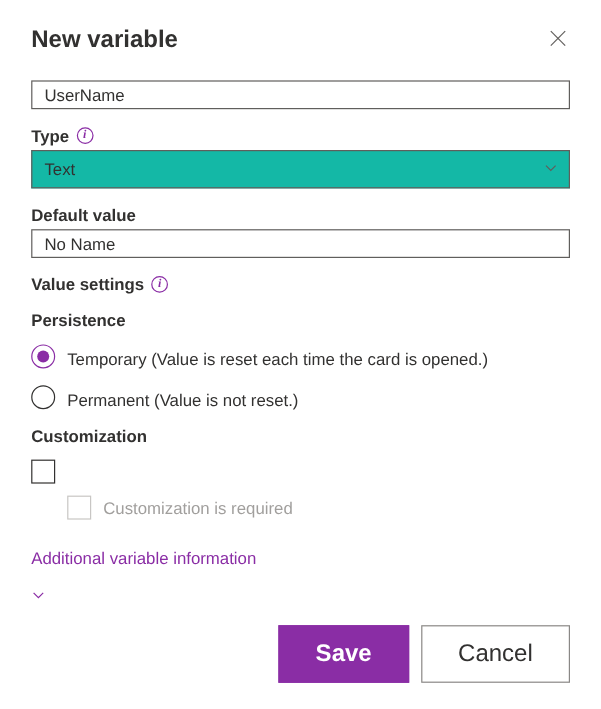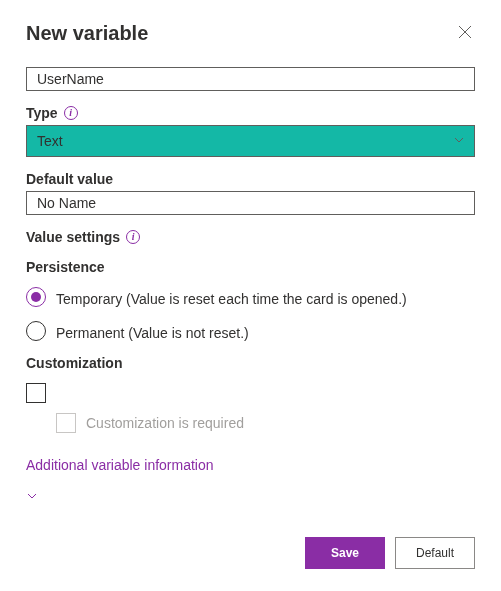--- a/index.html
+++ b/index.html
@@ -163,23 +163,23 @@
     .expander svg { width: 12px; height: 12px; }
     .footer {
       position: absolute;
       bottom: 22px;
       right: 26px;
       display: flex;
       gap: 10px;
     }
     .btn {
       min-width: 80px;
-      height: 32px;
-      padding: 0 18px;
-      font-size: 12px;
+      height: 48px;
+      padding: 0 30px;
+      font-size: 20px;
       font-family: inherit;
       border: 1px solid #8a8886;
       background: #fff;
       color: #323130;
       cursor: pointer;
     }
     .btn.primary {
       background: #8a2da5;
       border-color: #8a2da5;
       color: #fff;
@@ -259,17 +259,17 @@
   <span>Additional variable information</span>
   <span>
     <svg viewBox="0 0 12 12" fill="none" stroke="#8a2da5" stroke-width="1">
       <polyline points="2,4 6,8 10,4"></polyline>
     </svg>
   </span>
 </div>
 
 <div class="footer">
   <button class="btn primary">Save</button>
-  <button class="btn">Default</button>
+  <button class="btn">Cancel</button>
 </div>
 
 
 
 
 </body></html>

